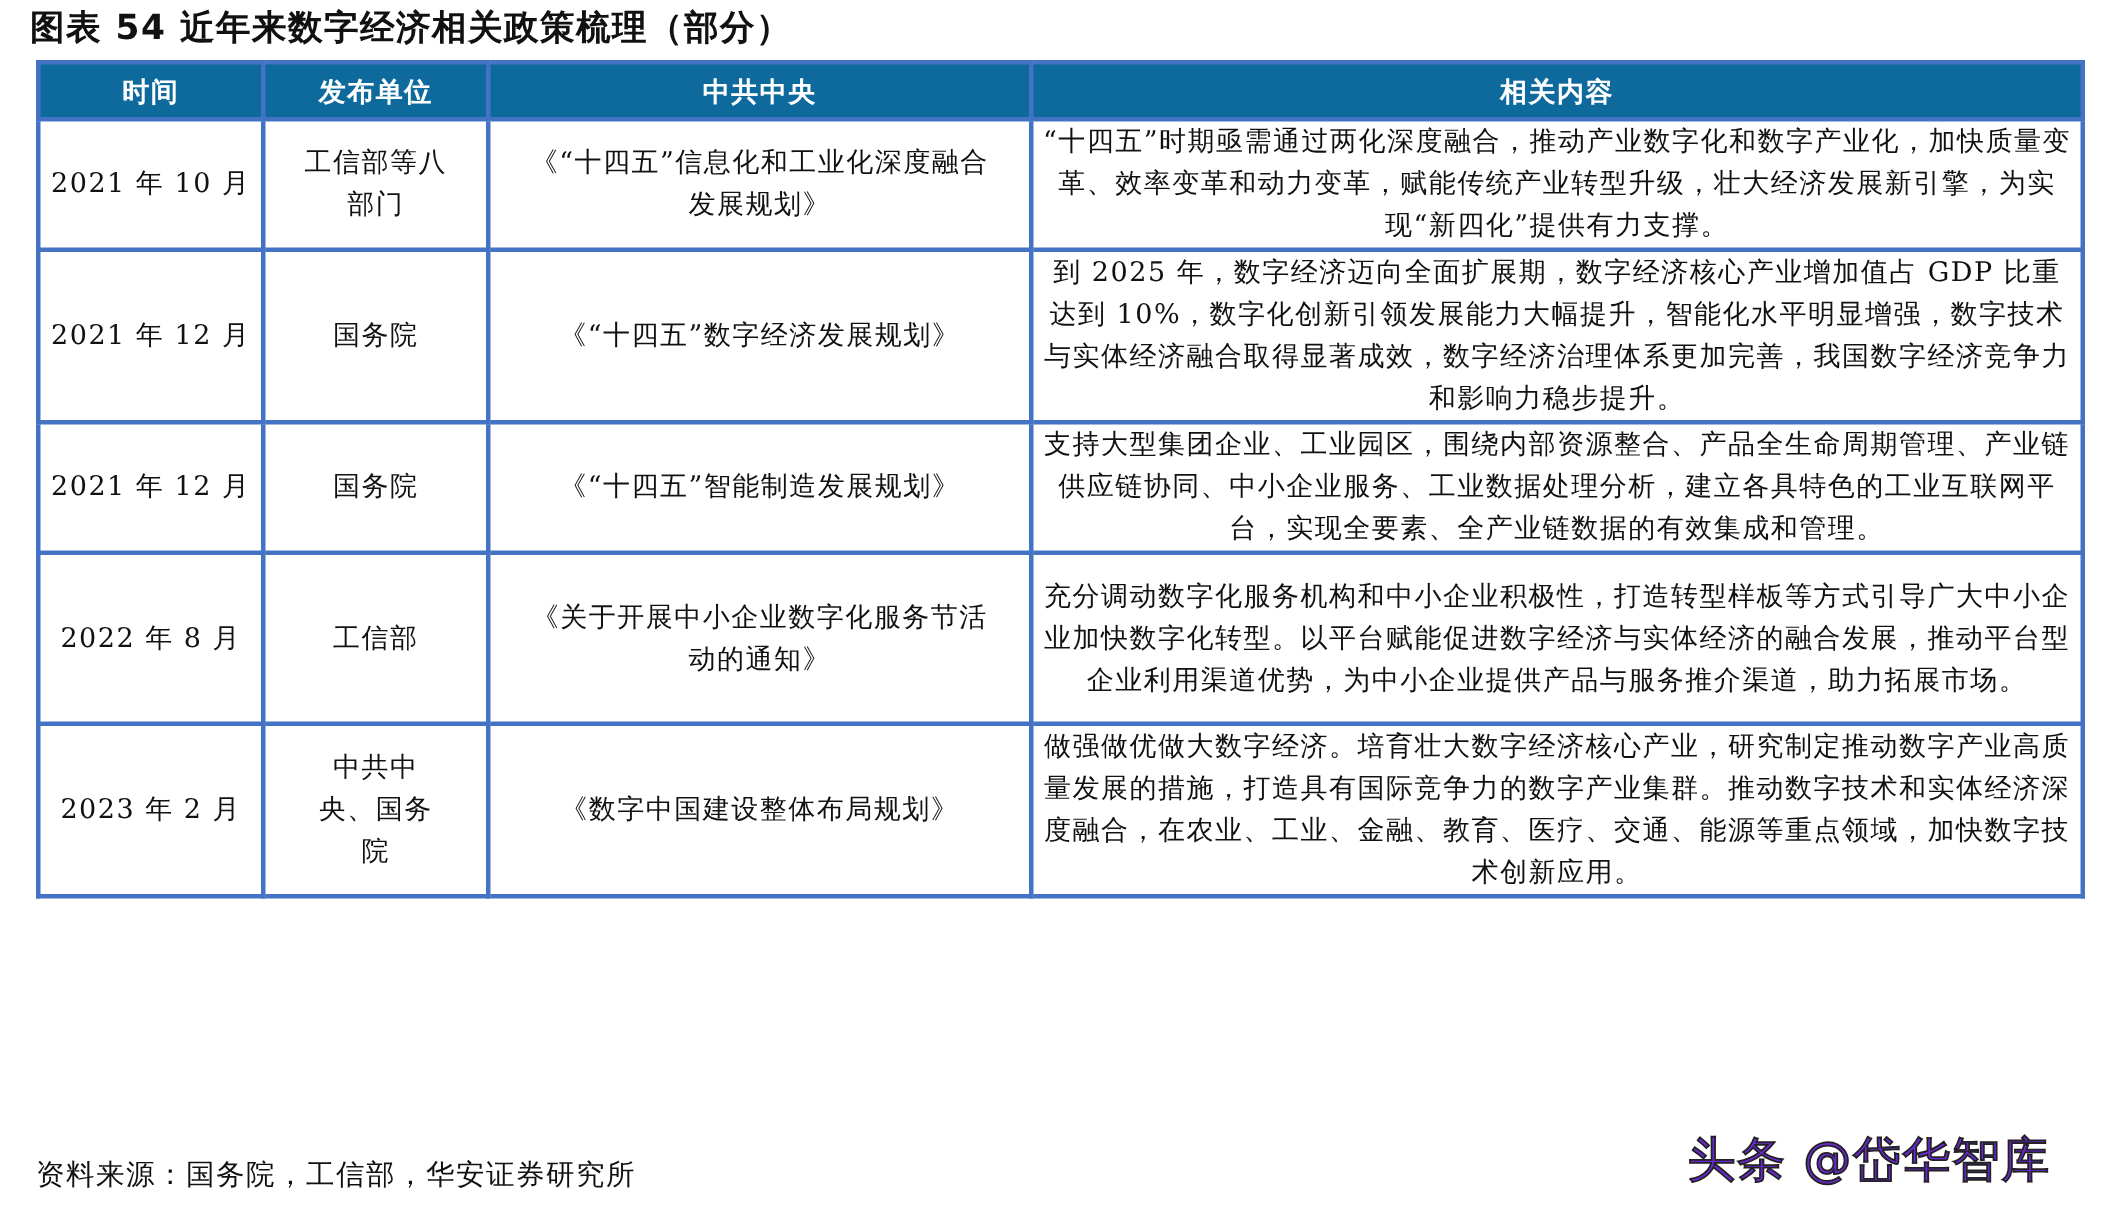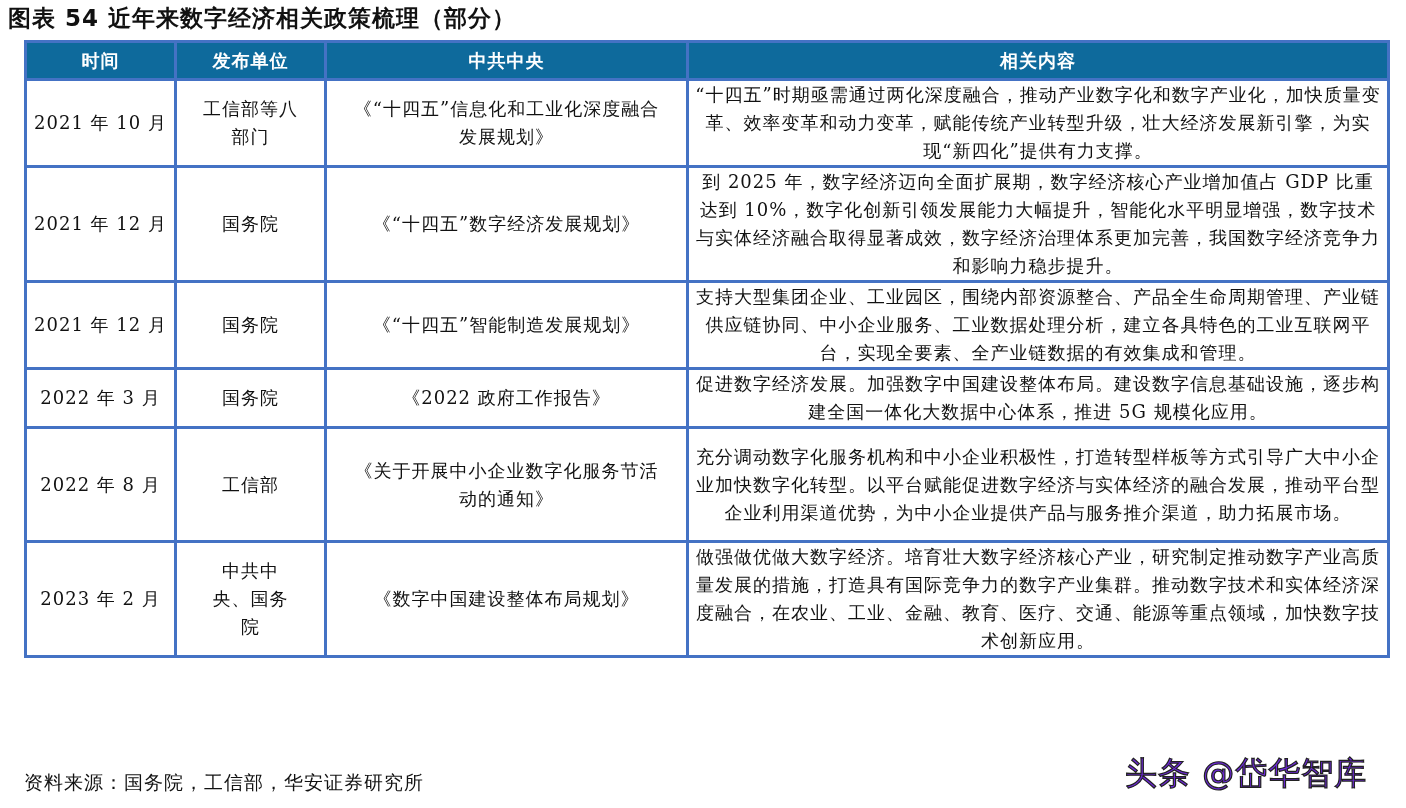--- a/index.html
+++ b/index.html
@@ -10,21 +10,21 @@
     body {
       width: 1406px;
       height: 808px;
       position: relative;
       overflow: hidden;
       font-family: "DejaVu Serif", "Liberation Serif", serif;
       color: #111;
     }
     .title {
       position: absolute;
-      left: 8px;
+      left: 20px;
       top: 3px;
       font-family: "DejaVu Sans", "Liberation Sans", sans-serif;
       font-weight: bold;
       font-size: 23px;
       letter-spacing: 1px;
       color: #111;
       white-space: nowrap;
     }
     table.policy {
       position: absolute;
@@ -115,26 +115,20 @@
       <td>国务院</td>
       <td>《“十四五”数字经济发展规划》</td>
       <td class="content">到 2025 年，数字经济迈向全面扩展期，数字经济核心产业增加值占 GDP 比重达到 10%，数字化创新引领发展能力大幅提升，智能化水平明显增强，数字技术与实体经济融合取得显著成效，数字经济治理体系更加完善，我国数字经济竞争力和影响力稳步提升。</td>
     </tr>
     <tr style="height:86px">
       <td>2021 年 12 月</td>
       <td>国务院</td>
       <td>《“十四五”智能制造发展规划》</td>
       <td class="content">支持大型集团企业、工业园区，围绕内部资源整合、产品全生命周期管理、产业链供应链协同、中小企业服务、工业数据处理分析，建立各具特色的工业互联网平台，实现全要素、全产业链数据的有效集成和管理。</td>
     </tr>
-    <tr style="height:58px">
-      <td>2022 年 3 月</td>
-      <td>国务院</td>
-      <td>《2022 政府工作报告》</td>
-      <td class="content">促进数字经济发展。加强数字中国建设整体布局。建设数字信息基础设施，逐步构建全国一体化大数据中心体系，推进 5G 规模化应用。</td>
-    </tr>
     <tr style="height:114px">
       <td>2022 年 8 月</td>
       <td>工信部</td>
       <td style="padding:0 20px">《关于开展中小企业数字化服务节活动的通知》</td>
       <td class="content">充分调动数字化服务机构和中小企业积极性，打造转型样板等方式引导广大中小企业加快数字化转型。以平台赋能促进数字经济与实体经济的融合发展，推动平台型企业利用渠道优势，为中小企业提供产品与服务推介渠道，助力拓展市场。</td>
     </tr>
     <tr style="height:114px">
       <td>2023 年 2 月</td>
       <td style="padding:0 30px">中共中央、国务院</td>
       <td>《数字中国建设整体布局规划》</td>

